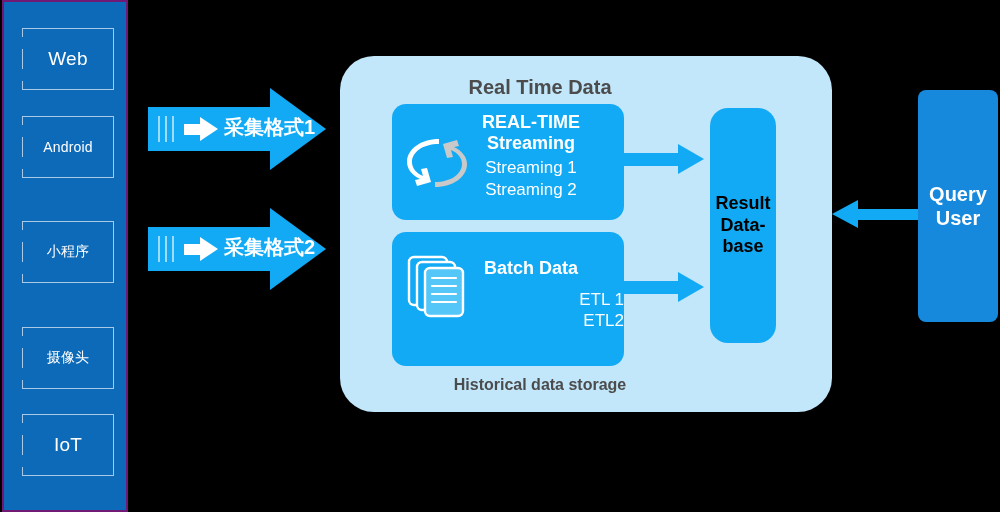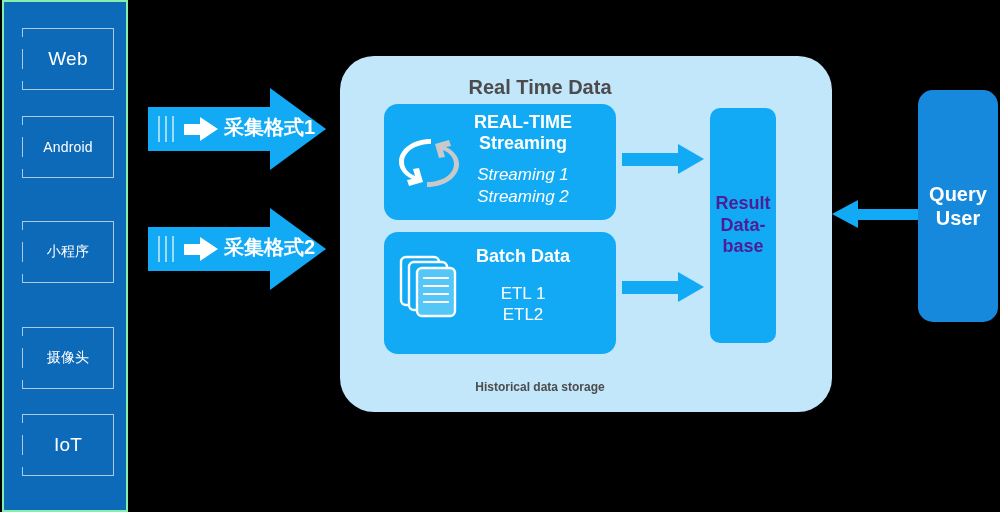--- a/index.html
+++ b/index.html
@@ -23,21 +23,21 @@
   }
 
   
   .sidebar {
     position: absolute;
     left: 2px;
     top: 0px;
     width: 126px;
     height: 512px;
     background: #0c6ab8;
-    border: 2px solid #86efac;
+    border: 2px solid #701a75;
     box-sizing: border-box;
   }
   .src-box {
     position: absolute;
     left: 18px;
     width: 92px;
     height: 62px;
     border: 1px solid #a9c9e4;
     box-sizing: border-box;
     display: flex;
@@ -156,28 +156,28 @@
     font-size: 20px;
     font-weight: bold;
     color: #4c4c4c;
   }
   .panel-footer {
     position: absolute;
     left: 0;
     bottom: 18px;
     width: 400px;
     text-align: center;
-    font-size: 12px;
+    font-size: 16px;
     font-weight: bold;
     color: #4c4c4c;
   }
 
   .proc-box {
     position: absolute;
-    left: 44px;
+    left: 52px;
     width: 232px;
     background: #12aaf5;
     border-radius: 14px;
     color: #ffffff;
     text-align: center;
   }
   .proc-box .ttl {
     font-size: 18px;
     font-weight: bold;
     line-height: 1.18;
@@ -227,40 +227,40 @@
   }
 
   
   .result-db {
     position: absolute;
     left: 370px;
     top: 52px;
     width: 66px;
     height: 235px;
     background: #12aaf5;
-    border-radius: 10px;
+    border-radius: 18px;
     display: flex;
     align-items: center;
     justify-content: center;
-    color: #4c1d95;
+    color: #000000;
     font-size: 18px;
     font-weight: bold;
     line-height: 1.22;
     text-align: center;
   }
 
   
   .query-user {
     position: absolute;
     left: 918px;
     top: 90px;
     width: 80px;
     height: 232px;
     background: #1789dd;
-    border-radius: 15px;
+    border-radius: 8px;
     display: flex;
     align-items: center;
     justify-content: center;
     color: #ffffff;
     font-size: 20px;
     font-weight: bold;
     line-height: 1.2;
     text-align: center;
   }
   .query-arrow {
@@ -344,42 +344,42 @@
 
     <div class="proc-box" style="top:48px; height:108px; padding-top:8px;">
       <svg class="refresh-icon" viewBox="0 0 62 58">
         <path d="M31 6 C15 6 4 14 4 24 C4 30 8 35 15 38 L13 31 L19 30 L23 44 L9 48 L7 42 L12 41 C4 37 -1 31 -1 24 C-1 11 13 1 31 1 Z" fill="#ffffff" transform="translate(2,4)"></path>
         <path d="M31 52 C47 52 58 44 58 34 C58 28 54 23 47 20 L49 27 L43 28 L39 14 L53 10 L55 16 L50 17 C58 21 63 27 63 34 C63 47 49 57 31 57 Z" fill="#c9c9c9" transform="translate(-2,-4)"></path>
       </svg>
       <div class="ttl" style="margin-left:46px;">
         <span>REAL-TIME</span><br>
         <span>Streaming</span>
       </div>
-      <div class="sub" style="margin-left:46px; margin-top:10px;font-style:italic;">
+      <div class="sub" style="margin-left:46px; margin-top:3px;">
         <span>Streaming 1</span><br>
         <span>Streaming 2</span>
       </div>
     </div>
 
-    <div class="proc-box" style="top:176px; height:108px; padding-top:14px;">
+    <div class="proc-box" style="top:176px; height:108px; padding-top:26px;">
       <svg class="docs-icon" viewBox="0 0 66 66">
         <rect x="3" y="3" width="38" height="48" rx="5" fill="none" stroke="#ffffff" stroke-width="2.4"></rect>
         <rect x="11" y="8" width="38" height="48" rx="5" fill="#12aaf5" stroke="#ffffff" stroke-width="2.4"></rect>
         <rect x="19" y="14" width="38" height="48" rx="5" fill="#55c6f8" stroke="#ffffff" stroke-width="2.4"></rect>
         <g stroke="#ffffff" stroke-width="2.2" stroke-linecap="round">
           <line x1="26" y1="24" x2="50" y2="24"></line>
           <line x1="26" y1="32" x2="50" y2="32"></line>
           <line x1="26" y1="40" x2="50" y2="40"></line>
           <line x1="26" y1="48" x2="50" y2="48"></line>
         </g>
       </svg>
       <div class="ttl" style="margin-left:46px;">
         <span>Batch Data</span>
       </div>
-      <div class="sub" style="margin-left:46px; margin-top:16px;">
+      <div class="sub" style="margin-left:46px; margin-top:10px;text-align:right;">
         <span>ETL 1</span><br>
         <span>ETL2</span>
       </div>
     </div>
 
     <div class="flow-arrow" style="left:282px; top:88px;">
       <div class="f-shaft"></div>
         <div class="f-head"></div>
     </div>
     <div class="flow-arrow" style="left:282px; top:216px;">

